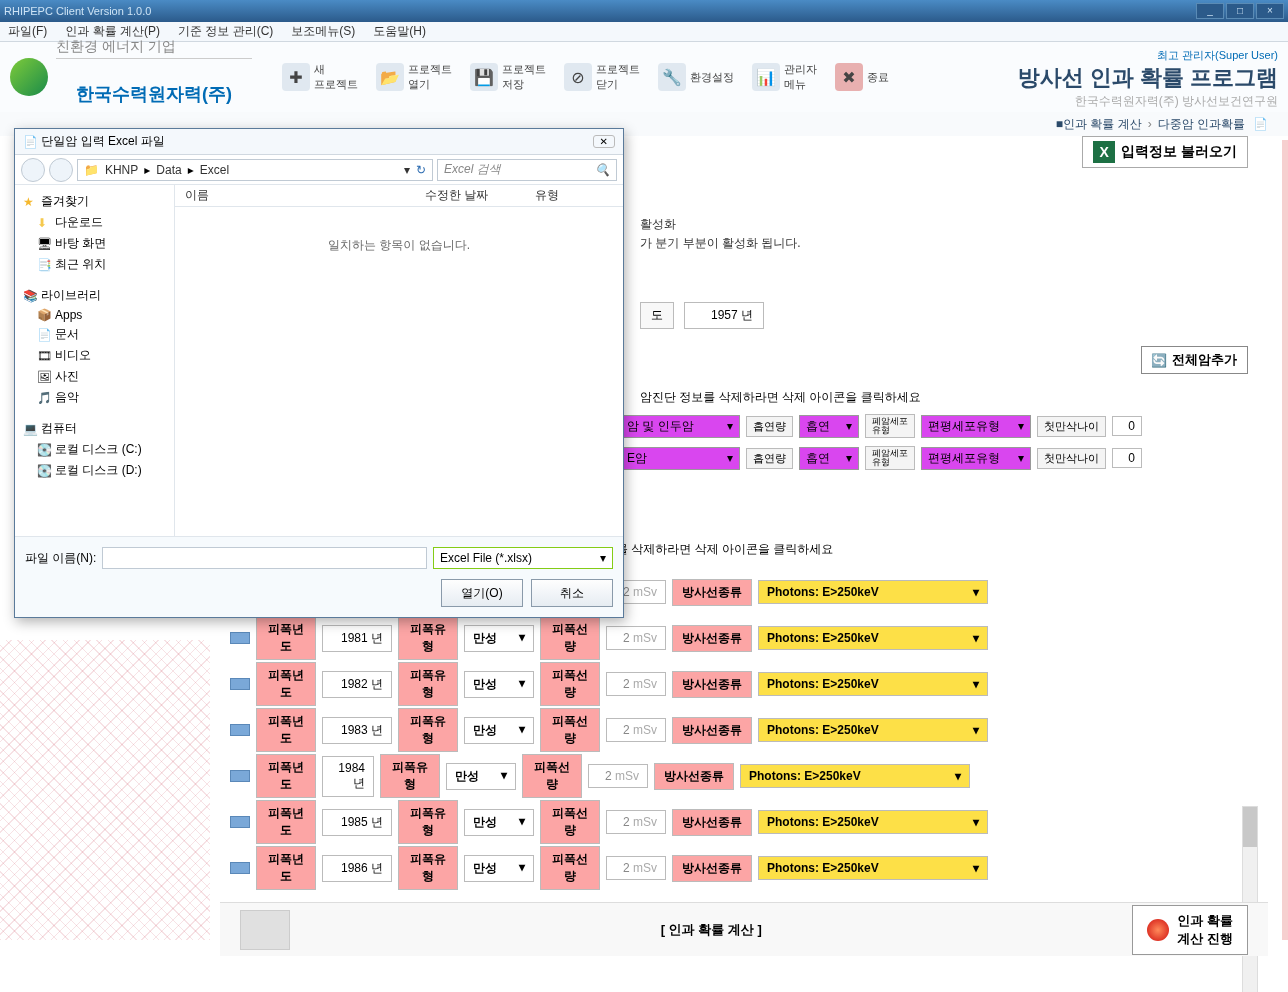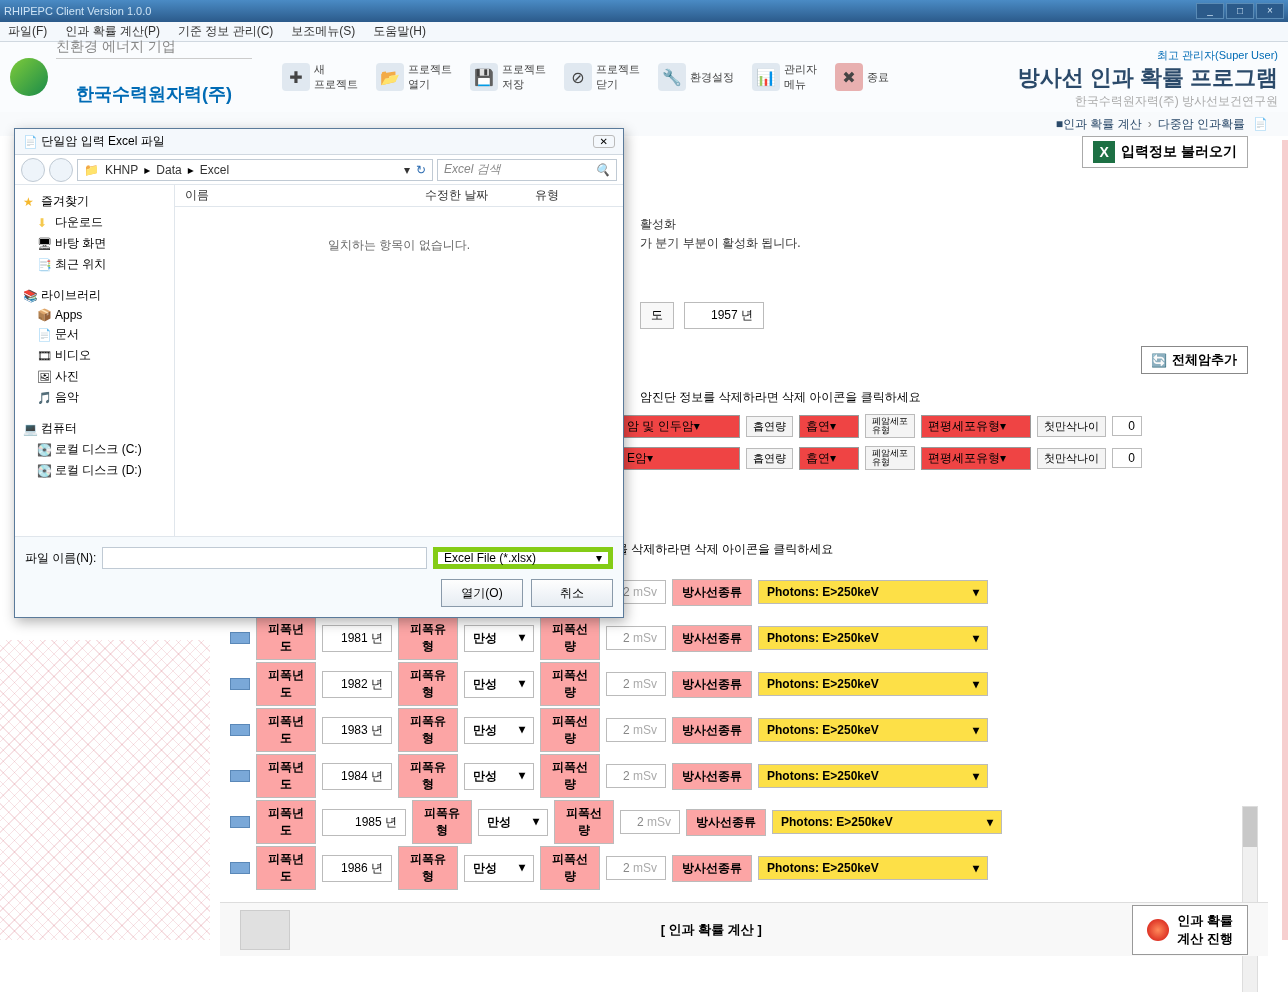--- a/index.html
+++ b/index.html
@@ -43,21 +43,21 @@
 
 .yearrow { margin-top: 30px; display: flex; align-items: center; gap: 10px; }
 .lblbox, .valbox { border: 1px solid #bbb; padding: 4px 10px; font-size: 12px; background: #f8f8f8; }
 .valbox { background: #fff; min-width: 80px; text-align: right; }
 
 .addall { position: absolute; right: 40px; top: 210px; border: 1px solid #888; padding: 4px 10px; background: #fff; font-size: 13px; font-weight: bold; cursor: pointer; display: flex; align-items: center; gap: 4px; }
 
 .cancerhint { margin-top: 60px; font-size: 12px; }
 
 .cancerrow { display: flex; align-items: center; gap: 6px; margin-top: 8px; font-size: 12px; }
-.cancerrow .sel { border: 1px solid #999; padding: 2px 6px; background: #ef4444; min-width: 120px; display: flex; justify-content: flex-start; align-items: center; }
+.cancerrow .sel { border: 1px solid #999; padding: 2px 6px; background: #d946ef; min-width: 120px; display: flex; justify-content: space-between; align-items: center; }
 .cancerrow .lbl2 { border: 1px solid #bbb; padding: 2px 6px; background: #f4f4f4; font-size: 11px; }
 .cancerrow .num { border: 1px solid #bbb; padding: 2px 6px; background: #fff; width: 30px; text-align: right; }
 
 .inputmethod { margin-top: 50px; }
 .inputmethod .title { font-size: 12px; color: #333; }
 .inputmethod .hint { font-size: 12px; margin: 4px 0; }
 
 
 .exptable { margin-top: 12px; }
 .exprow { display: flex; align-items: center; gap: 6px; margin-bottom: 2px; font-size: 12px; }
@@ -103,21 +103,21 @@
 .filedlg .tree .disk { color: #888; }
 .filedlg .tree .grp { margin-top: 10px; }
 .filedlg .list { flex: 1; display: flex; flex-direction: column; }
 .filedlg .list .cols { display: flex; font-size: 12px; border-bottom: 1px solid #e0e6ec; height: 22px; align-items: center; padding: 0 10px; color: #333; }
 .filedlg .list .cols span:nth-child(1) { width: 240px; }
 .filedlg .list .cols span:nth-child(2) { width: 110px; }
 .filedlg .list .empty { flex: 1; display: flex; align-items: flex-start; justify-content: center; padding-top: 30px; font-size: 12px; color: #666; }
 .filedlg .bottom { border-top: 1px solid #e0e6ec; padding: 10px; background: #f6fafd; }
 .filedlg .bottom .row1 { display: flex; align-items: center; gap: 6px; font-size: 12px; margin-bottom: 10px; }
 .filedlg .bottom .row1 input { flex: 1; height: 22px; border: 1px solid #c0cad4; padding: 0 4px; }
-.filedlg .bottom .row1 .ftype { width: 180px; height: 22px; border: 5px solid #84cc16; background: #fff; display: flex; align-items: center; padding: 0 6px; justify-content: space-between; }
+.filedlg .bottom .row1 .ftype { width: 180px; height: 22px; border: 1px solid #84cc16; background: #fff; display: flex; align-items: center; padding: 0 6px; justify-content: space-between; }
 .filedlg .bottom .row2 { display: flex; justify-content: flex-end; gap: 8px; }
 .filedlg .bottom .row2 button { width: 82px; height: 28px; border: 1px solid #8a9aaa; background: linear-gradient(#fefefe, #e6ecf2); font-size: 12px; cursor: pointer; }
 
 
 .leftpattern { position: absolute; left: 0; top: 640px; width: 210px; height: 300px; background: repeating-linear-gradient(45deg, rgba(200,60,80,0.15) 0 1px, transparent 1px 8px), repeating-linear-gradient(-45deg, rgba(200,60,80,0.15) 0 1px, transparent 1px 8px); pointer-events: none; }
 
 .scrollbar-v { position: absolute; right: 30px; top: 670px; width: 16px; height: 200px; background: #f0f0f0; border: 1px solid #ddd; }
 .scrollbar-v .thumb { width: 100%; height: 40px; background: #c8c8c8; }
 
 .rightedge { position: absolute; right: 0; top: 140px; width: 6px; height: 800px; background: #d01010; opacity: 0.2; }
@@ -332,38 +332,38 @@
         <div class="val dval">2 <span style="color:#aaa">mSv</span></div>
         <div class="cell kind">방사선종류</div>
         <div class="cell photon">
           <span>Photons: E&gt;250keV</span>
           <span>▾</span>
         </div>
       </div>
       <div class="exprow">
         <div class="mini"></div>
         <div class="cell yr">피폭년도</div>
-        <div class="val" style="width:70px">1984 년</div>
-        <div class="cell ty">피폭유형</div>
-        <div class="cell sel2">
-          <span>만성</span>
-          <span>▾</span>
-        </div>
-        <div class="cell dose">피폭선량</div>
-        <div class="val dval">2 <span style="color:#aaa">mSv</span></div>
-        <div class="cell kind">방사선종류</div>
-        <div class="cell photon">
-          <span>Photons: E&gt;250keV</span>
-          <span>▾</span>
-        </div>
-      </div>
-      <div class="exprow">
-        <div class="mini"></div>
-        <div class="cell yr">피폭년도</div>
-        <div class="val" style="width:84px">1985 년</div>
+        <div class="val" style="width:52px">1984 년</div>
+        <div class="cell ty">피폭유형</div>
+        <div class="cell sel2">
+          <span>만성</span>
+          <span>▾</span>
+        </div>
+        <div class="cell dose">피폭선량</div>
+        <div class="val dval">2 <span style="color:#aaa">mSv</span></div>
+        <div class="cell kind">방사선종류</div>
+        <div class="cell photon">
+          <span>Photons: E&gt;250keV</span>
+          <span>▾</span>
+        </div>
+      </div>
+      <div class="exprow">
+        <div class="mini"></div>
+        <div class="cell yr">피폭년도</div>
+        <div class="val" style="width:70px">1985 년</div>
         <div class="cell ty">피폭유형</div>
         <div class="cell sel2">
           <span>만성</span>
           <span>▾</span>
         </div>
         <div class="cell dose">피폭선량</div>
         <div class="val dval">2 <span style="color:#aaa">mSv</span></div>
         <div class="cell kind">방사선종류</div>
         <div class="cell photon">
           <span>Photons: E&gt;250keV</span>

